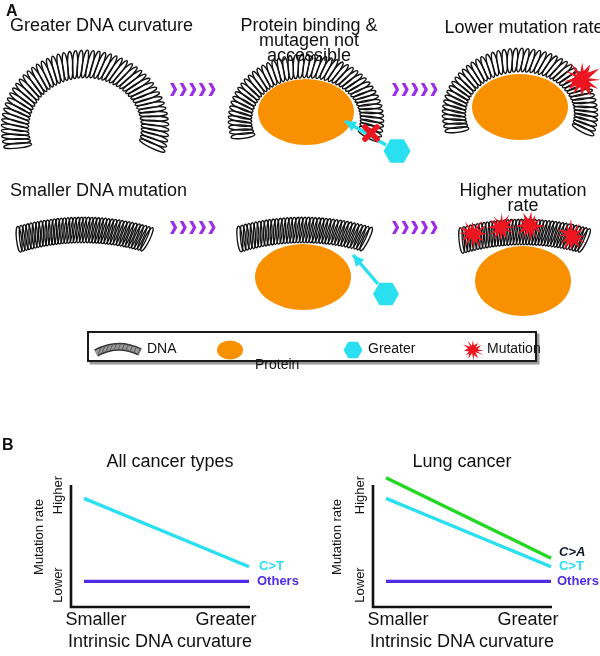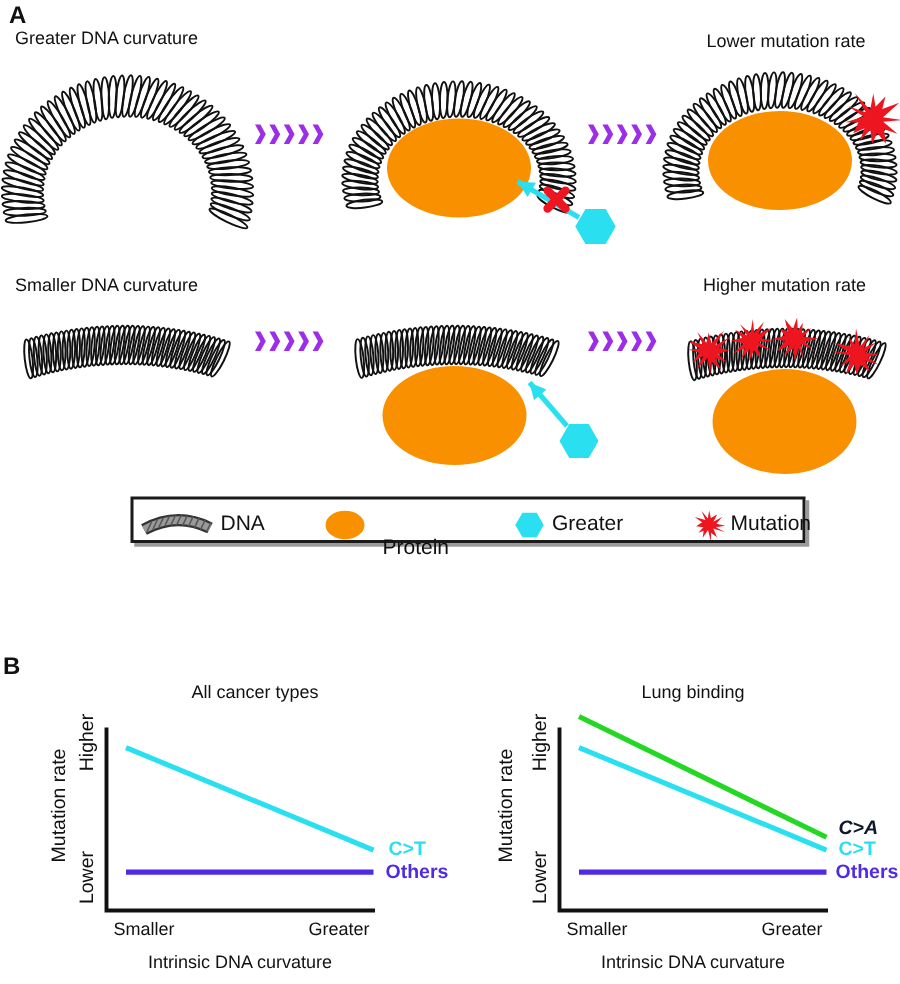--- a/index.html
+++ b/index.html
@@ -1,19 +1,19 @@
 <!DOCTYPE html>
 <html><head>
 <meta charset="utf-8">
 <style>
   html,body{margin:0;padding:0;background:#fff;}
   #fig{position:relative;width:600px;height:656px;background:#fff;overflow:hidden;
        font-family:"Liberation Sans","DejaVu Sans",sans-serif;color:#111;}
   #art{position:absolute;left:0;top:0;}
-  .cap{position:absolute;font-size:12px;line-height:15px;color:#111;white-space:pre-line;}
+  .cap{position:absolute;font-size:18px;line-height:15px;color:#111;white-space:pre-line;}
   .center{text-align:center;}
   .panel-letter{position:absolute;font-size:16px;font-weight:bold;color:#111;}
   .rot{position:absolute;font-size:13px;line-height:14px;color:#111;text-align:center;transform:rotate(-90deg);}
   .legend-box{position:absolute;left:87px;top:331px;width:450px;height:31px;
               border:2px solid #1a1a1a;box-shadow:2.5px 2.5px 0 #9a9a9a;box-sizing:border-box;background:transparent;}
   .legend-label{position:absolute;font-size:14px;line-height:15px;color:#111;}
   .series-label{position:absolute;font-size:13px;line-height:15px;font-weight:bold;}
 </style>
 </head>
 <body>
@@ -377,34 +377,36 @@
       <g>
         <line x1="386" y1="477.7" x2="551" y2="558.2" stroke="#22D822" stroke-width="3.4"></line>
         <line x1="386" y1="498.4" x2="551" y2="566.7" stroke="#2AE0F0" stroke-width="3.4"></line>
         <line x1="386" y1="581.4" x2="551" y2="581.4" stroke="#4F2BE4" stroke-width="3.4"></line>
         <path d="M 373 485 L 373 607 L 552 607" fill="none" stroke="#111111" stroke-width="2.6"></path>
       </g>
     </svg>
 
   <div class="panel-letter" style="left:6px;top:2px;">A</div>
   <div class="cap" style="left:10px;top:18px;">Greater DNA curvature</div>
+  <div class="cap center" style="left:223px;top:18px;width:172px;">Protein binding &amp;
+mutagen not accessible</div>
   <div class="cap center" style="left:444px;top:20px;width:160px;">Lower mutation rate</div>
-  <div class="cap" style="left:10px;top:183px;">Smaller DNA curvature</div>
+  <div class="cap" style="left:10px;top:183px;">Smaller DNA mutation</div>
   <div class="cap center" style="left:443px;top:183px;width:160px;">Higher mutation rate</div>
 
   <div class="legend-box"></div>
   <div class="legend-label" style="left:147px;top:341px;">DNA</div>
   <div class="legend-label" style="left:255px;top:357px;">Protein</div>
   <div class="legend-label" style="left:368px;top:341px;">Greater</div>
   <div class="legend-label" style="left:487px;top:341px;">Mutation</div>
 
   <div class="panel-letter" style="left:2px;top:436px;">B</div>
 
   <div class="cap center" style="left:70px;top:454px;width:200px;">All cancer types</div>
-  <div class="cap center" style="left:362px;top:454px;width:200px;">Lung binding</div>
+  <div class="cap center" style="left:362px;top:454px;width:200px;">Lung cancer</div>
 
   <div class="rot" style="left:34px;top:488px;width:48px;">Higher</div>
   <div class="rot" style="left:36px;top:578px;width:44px;">Lower</div>
   <div class="rot" style="left:-7px;top:530px;width:92px;">Mutation rate</div>
 
   <div class="rot" style="left:336px;top:488px;width:48px;">Higher</div>
   <div class="rot" style="left:338px;top:578px;width:44px;">Lower</div>
   <div class="rot" style="left:291px;top:530px;width:92px;">Mutation rate</div>
 
   <div class="cap center" style="left:61px;top:612px;width:70px;">Smaller</div>

